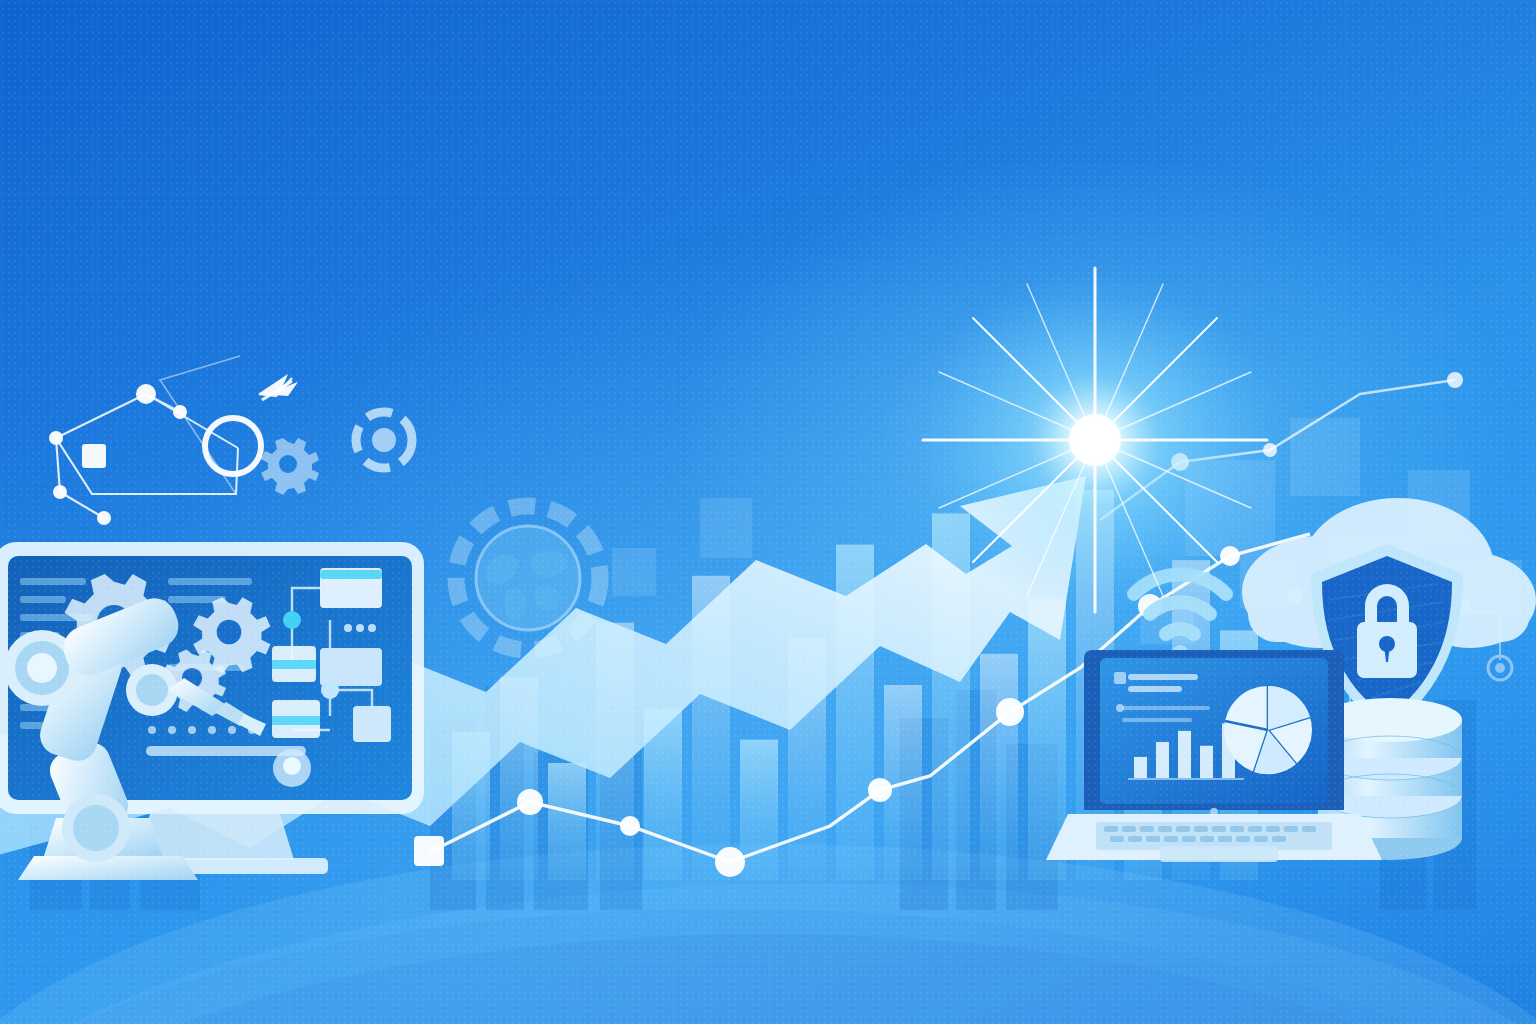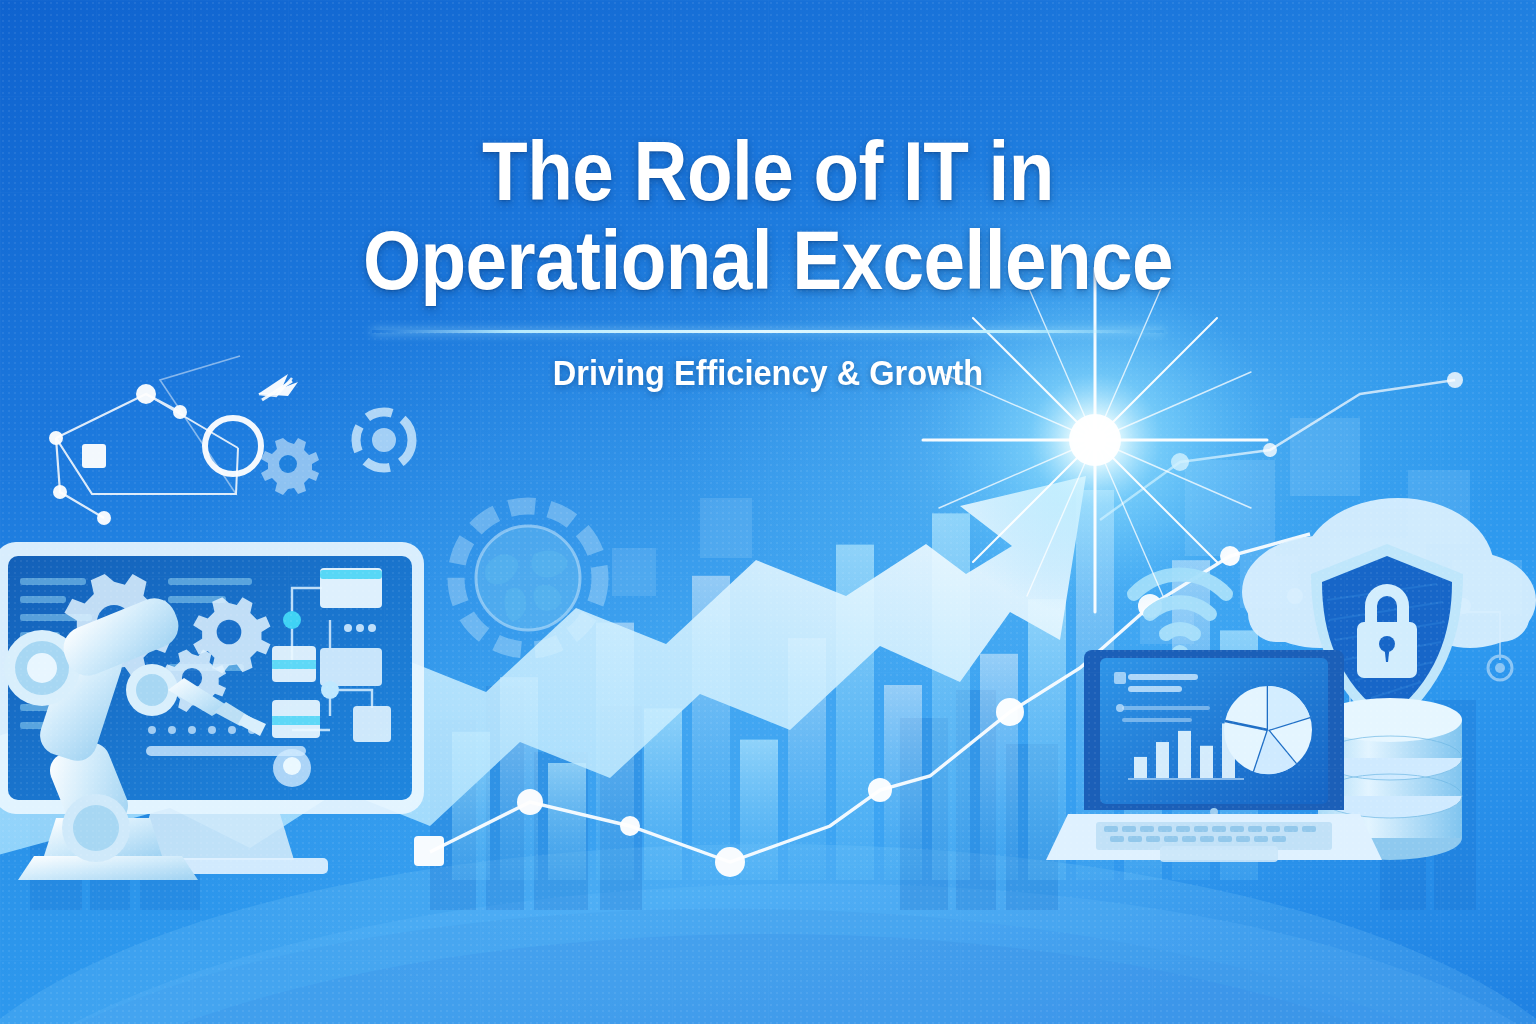--- a/index.html
+++ b/index.html
@@ -471,22 +471,14 @@
           <line x1="0" y1="0" x2="-43" y2="-9"></line>
         </g>
         <path d="M0,0 L0,-44 A44,44 0 0 1 42,-13 Z" fill="#d3edff"></path>
         <path d="M0,0 L28,34 A44,44 0 0 1 -14,42 Z" fill="#cfeaff"></path>
       </g>
     </g>
   </svg>
 
   <div class="texture"></div>
 
-  <div id="header">
-    <h1 id="title">
-      <span>The Role of IT in</span><br>
-      <span>Operational Excellence</span>
-    </h1>
-    <div id="divider"></div>
-    <p id="subtitle">Driving Efficiency &amp; Growth</p>
-  </div>
 
 </div>
 
 </body></html>

